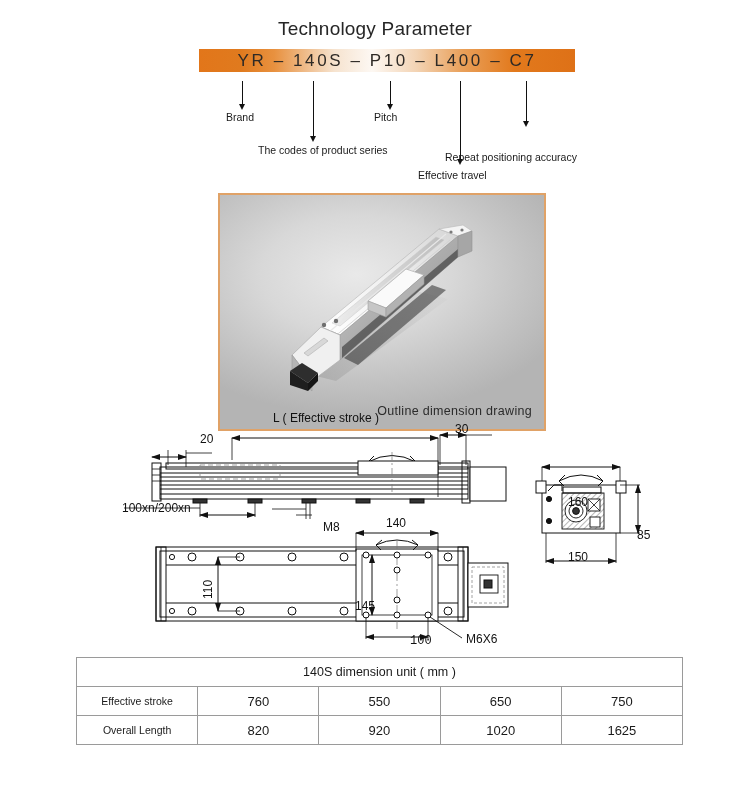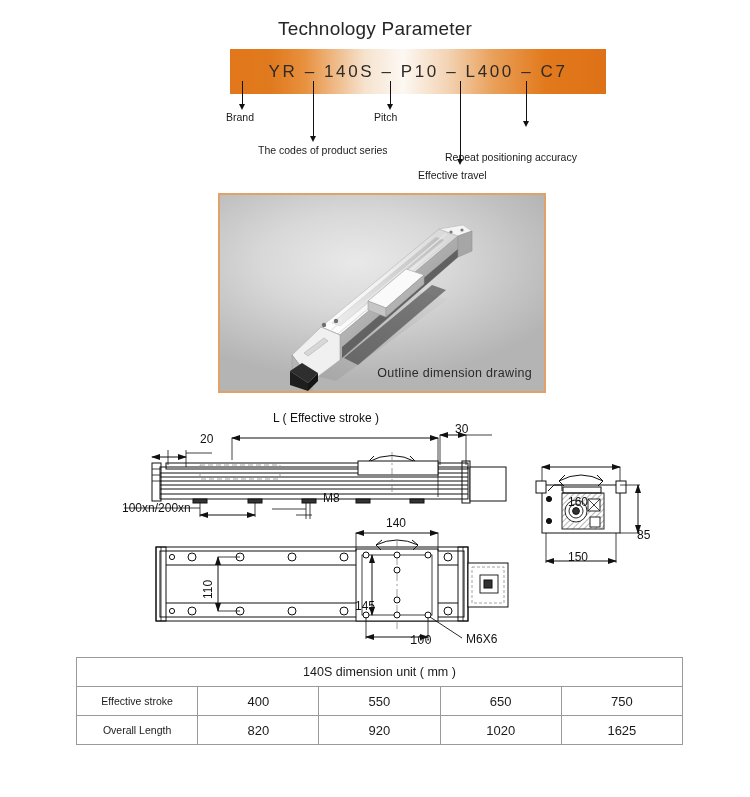--- a/index.html
+++ b/index.html
@@ -21,26 +21,26 @@
   #page-title {
     top: 18px; left: 0; width: 750px;
     text-align: center;
     font-size: 19px;
     color: #262626;
     letter-spacing: .2px;
   }
 
   
   #model-banner {
-    top: 49px; left: 199px; width: 376px; height: 45px;
+    top: 49px; left: 199px; width: 376px; height: 23px;
     background: linear-gradient(to right,
         #e2761a 0%, #e07a1e 11%, #e8913f 20%,
         #f6e3cf 36%, #fdf8f3 46%, #f3d3b3 58%,
         #e9a05a 70%, #e2791c 84%, #de7117 100%);
-    display: flex; align-items: center; justify-content: center; margin-left: 31px;
+    display: flex; align-items: center; justify-content: center;
   }
   #model-code-text {
     font-size: 17px;
     color: #2e2a26;
     letter-spacing: 2.6px;
     white-space: pre;
   }
 
   
   .leader { width: 1px; background: #111; }
@@ -51,21 +51,21 @@
     border-top: 6px solid #111;
   }
   .callout-label {
     font-size: 10.5px;
     color: #1a1a1a;
     white-space: nowrap;
   }
 
   
   #product-photo-frame {
-    top: 193px; left: 218px; width: 328px; height: 200px;
+    top: 193px; left: 218px; width: 328px; height: 238px;
     border: 2px solid #e0a267;
     background: #5eead4;
     box-sizing: border-box;
   }
   #product-photo-canvas {
     position: absolute; inset: 0;
     background:
       radial-gradient(ellipse 70% 60% at 42% 34%, #e9e9e9 0%, #d8d8d8 42%, #c3c3c3 75%, #b4b4b4 100%);
     overflow: hidden;
   }
@@ -376,40 +376,40 @@
     <rect x="472" y="162" width="32" height="36" stroke="#8a8a8a" stroke-width="0.8" stroke-dasharray="3 2" fill="none"></rect>
     <rect x="480" y="170" width="18" height="18" fill="#fff" stroke-width="0.9"></rect>
     <rect x="484" y="175" width="8" height="8" fill="#333"></rect>
   </g>
 </svg>
 
 <div class="abs dim-text" style="left:273px; top:411px;">L (  Effective stroke )</div>
 <div class="abs dim-text" style="left:200px; top:432px;">20</div>
 <div class="abs dim-text" style="left:455px; top:422px;">30</div>
 <div class="abs dim-text" style="left:122px; top:501px;">100xn/200xn</div>
-<div class="abs dim-text" style="left:275px; top:491px;padding-left:48px;">M8</div>
+<div class="abs dim-text" style="left:275px; top:520px;padding-left:48px;">M8</div>
 
 <div class="abs dim-text" style="left:568px; top:455px;margin-top:40px;">160</div>
 <div class="abs dim-text" style="left:637px; top:528px;">85</div>
 <div class="abs dim-text" style="left:568px; top:550px;">150</div>
 
 <div class="abs dim-text" style="left:386px; top:516px;">140</div>
 <div class="abs dim-text" style="left:201px; top:599px;"><span class="dim-vert" style="display:inline-block;">110</span></div>
 <div class="abs dim-text" style="left:355px; top:599px;"><span class="dim-vert">145</span></div>
 <div class="abs dim-text" style="left:410px; top:634px;font-family:Liberation Mono, monospace;">100</div>
 <div class="abs dim-text" style="left:466px; top:632px;">M6X6</div>
 
 <table class="abs" id="spec-table">
   <tbody>
     <tr>
       <td class="head" colspan="5">140S dimension unit ( mm )</td>
     </tr>
     <tr>
       <td class="rowlabel">Effective stroke</td>
-      <td class="value">400</td>
+      <td class="value">760</td>
       <td class="value">550</td>
       <td class="value">650</td>
       <td class="value">750</td>
     </tr>
     <tr>
       <td class="rowlabel">Overall Length</td>
       <td class="value">820</td>
       <td class="value">920</td>
       <td class="value">1020</td>
       <td class="value">1625</td>

